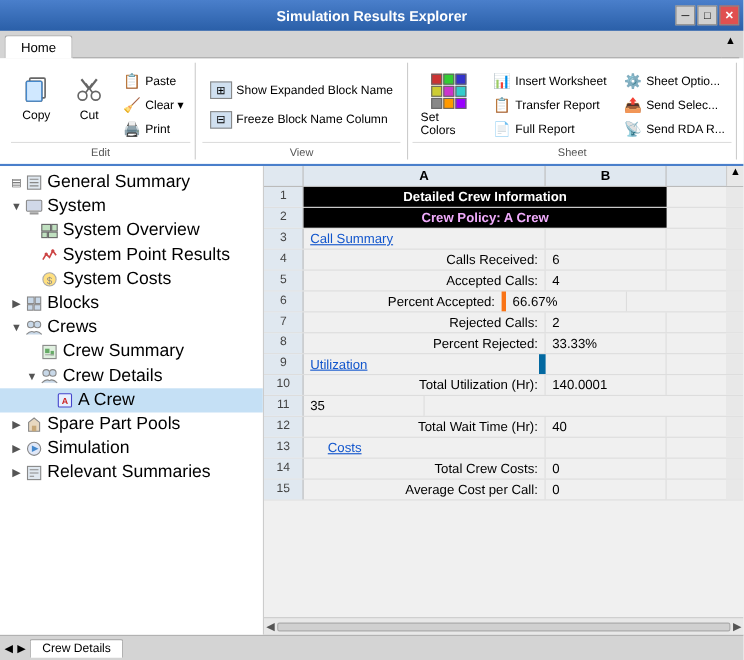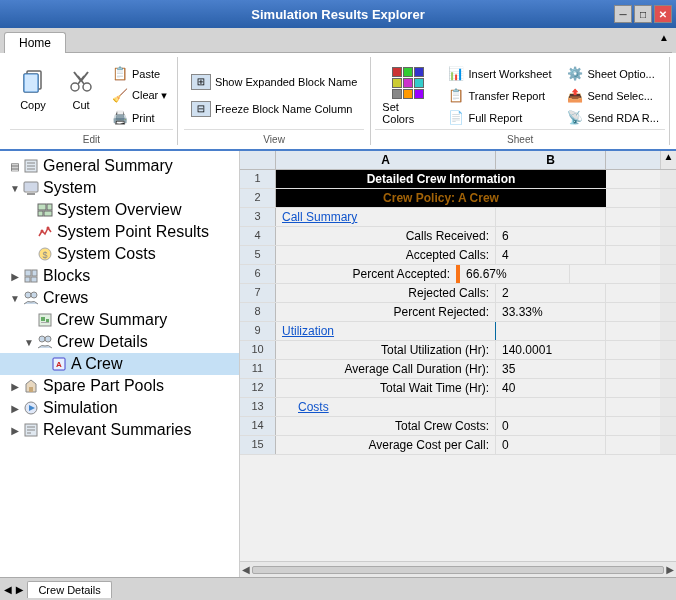--- a/index.html
+++ b/index.html
@@ -511,21 +511,21 @@
 
       <div class="sheet-row">
         <div class="row-num">1</div>
         <div style="width:330px;background:black;color:white;font-weight:bold;text-align:center;padding:2px 6px;font-size:12px;">Detailed Crew Information</div>
         <div style="flex:1;"></div>
         <div style="width:16px;background:#e8e8e8;"></div>
       </div>
 
       <div class="sheet-row">
         <div class="row-num">2</div>
-        <div style="width:330px;background:black;color:#a16207;font-weight:bold;text-align:center;padding:2px 6px;font-size:12px;">Crew Policy: A Crew</div>
+        <div style="width:330px;background:black;color:#f0abfc;font-weight:bold;text-align:center;padding:2px 6px;font-size:12px;">Crew Policy: A Crew</div>
         <div style="flex:1;"></div>
         <div style="width:16px;background:#e8e8e8;"></div>
       </div>
 
       <div class="sheet-row">
         <div class="row-num">3</div>
         <div style="width:220px;border-right:1px solid #ddd;padding:2px 6px;">
           <a href="#" style="color:#1155cc;text-decoration:underline;">Call Summary</a>
         </div>
         <div style="width:110px;border-right:1px solid #ddd;padding:2px 6px;"></div>
@@ -568,39 +568,38 @@
       <div class="sheet-row">
         <div class="row-num">8</div>
         <div style="width:220px;border-right:1px solid #ddd;padding:2px 6px;text-align:right;">Percent Rejected:</div>
         <div style="width:110px;border-right:1px solid #ddd;padding:2px 6px;">33.33%</div>
         <div style="flex:1;"></div>
         <div style="width:16px;background:#e8e8e8;"></div>
       </div>
 
       <div class="sheet-row">
         <div class="row-num">9</div>
-        <div style="width:220px;border-right:1px solid #0369a1;padding:2px 6px;">
+        <div style="width:220px;border-right:6px solid #0369a1;padding:2px 6px;">
           <a href="#" style="color:#1155cc;text-decoration:underline;">Utilization</a>
         </div>
         <div style="width:110px;border-right:1px solid #ddd;padding:2px 6px;"></div>
         <div style="flex:1;"></div>
         <div style="width:16px;background:#e8e8e8;"></div>
       </div>
 
       <div class="sheet-row">
         <div class="row-num">10</div>
         <div style="width:220px;border-right:1px solid #ddd;padding:2px 6px;text-align:right;">Total Utilization (Hr):</div>
         <div style="width:110px;border-right:1px solid #ddd;padding:2px 6px;">140.0001</div>
         <div style="flex:1;"></div>
         <div style="width:16px;background:#e8e8e8;"></div>
       </div>
 
       <div class="sheet-row">
         <div class="row-num">11</div>
-        <div style="width:220px;border-right:1px solid #ddd;padding:2px 6px;text-align:right;">Average Call Duration (Hr):</div>
         <div style="width:110px;border-right:1px solid #ddd;padding:2px 6px;">35</div>
         <div style="flex:1;"></div>
         <div style="width:16px;background:#e8e8e8;"></div>
       </div>
 
       <div class="sheet-row">
         <div class="row-num">12</div>
         <div style="width:220px;border-right:1px solid #ddd;padding:2px 6px;text-align:right;">Total Wait Time (Hr):</div>
         <div style="width:110px;border-right:1px solid #ddd;padding:2px 6px;">40</div>
         <div style="flex:1;"></div>

